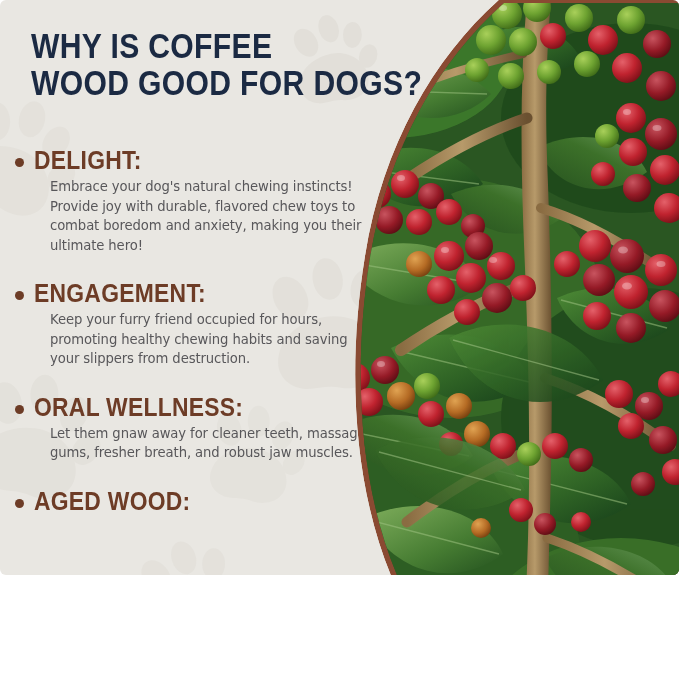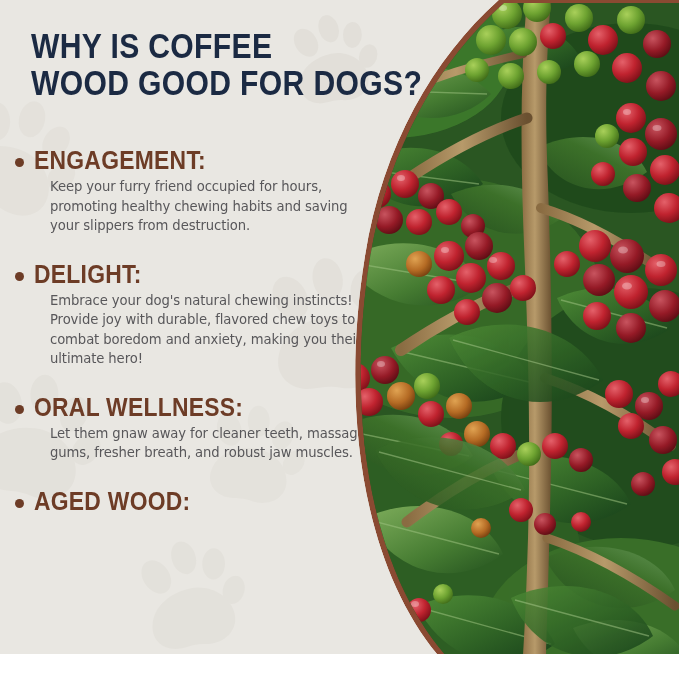--- a/index.html
+++ b/index.html
@@ -8,23 +8,24 @@
   }
   body {
     width: 679px;
     height: 679px;
     overflow: hidden;
     font-family: "Liberation Sans", sans-serif;
   }
   #infographic {
     position: relative;
     width: 679px;
-    height: 654px;
+    height: 575px;
     background: #e9e7e2;
     overflow: hidden;
+    border-radius: 6px;
   }
 
   
   #paw-layer {
     position: absolute;
     inset: 0;
     pointer-events: none;
   }
   .paw {
     position: absolute;
@@ -219,28 +220,28 @@
 
     <h1 id="page-title">
       <span class="title-line">WHY IS COFFEE</span>
       <span class="title-line">WOOD GOOD FOR DOGS?</span>
     </h1>
 
     <ul id="benefits-list">
 
       <li class="benefit-item">
         <span class="benefit-bullet"></span>
+        <h2 class="benefit-heading">DELIGHT:</h2>
+        <p class="benefit-body">Embrace your dog's natural chewing instincts! Provide joy with durable, flavored chew toys to combat boredom and anxiety, making you their ultimate hero!</p>
+      </li>
+
+      <li class="benefit-item">
+        <span class="benefit-bullet"></span>
         <h2 class="benefit-heading">ENGAGEMENT:</h2>
         <p class="benefit-body">Keep your furry friend occupied for hours, promoting healthy chewing habits and saving your slippers from destruction.</p>
-      </li>
-
-      <li class="benefit-item">
-        <span class="benefit-bullet"></span>
-        <h2 class="benefit-heading">DELIGHT:</h2>
-        <p class="benefit-body">Embrace your dog's natural chewing instincts! Provide joy with durable, flavored chew toys to combat boredom and anxiety, making you their ultimate hero!</p>
       </li>
 
       <li class="benefit-item">
         <span class="benefit-bullet"></span>
         <h2 class="benefit-heading">ORAL WELLNESS:</h2>
         <p class="benefit-body">Let them gnaw away for cleaner teeth, massaged gums, fresher breath, and robust jaw muscles.</p>
       </li>
 
       <li class="benefit-item">
         <span class="benefit-bullet"></span>

